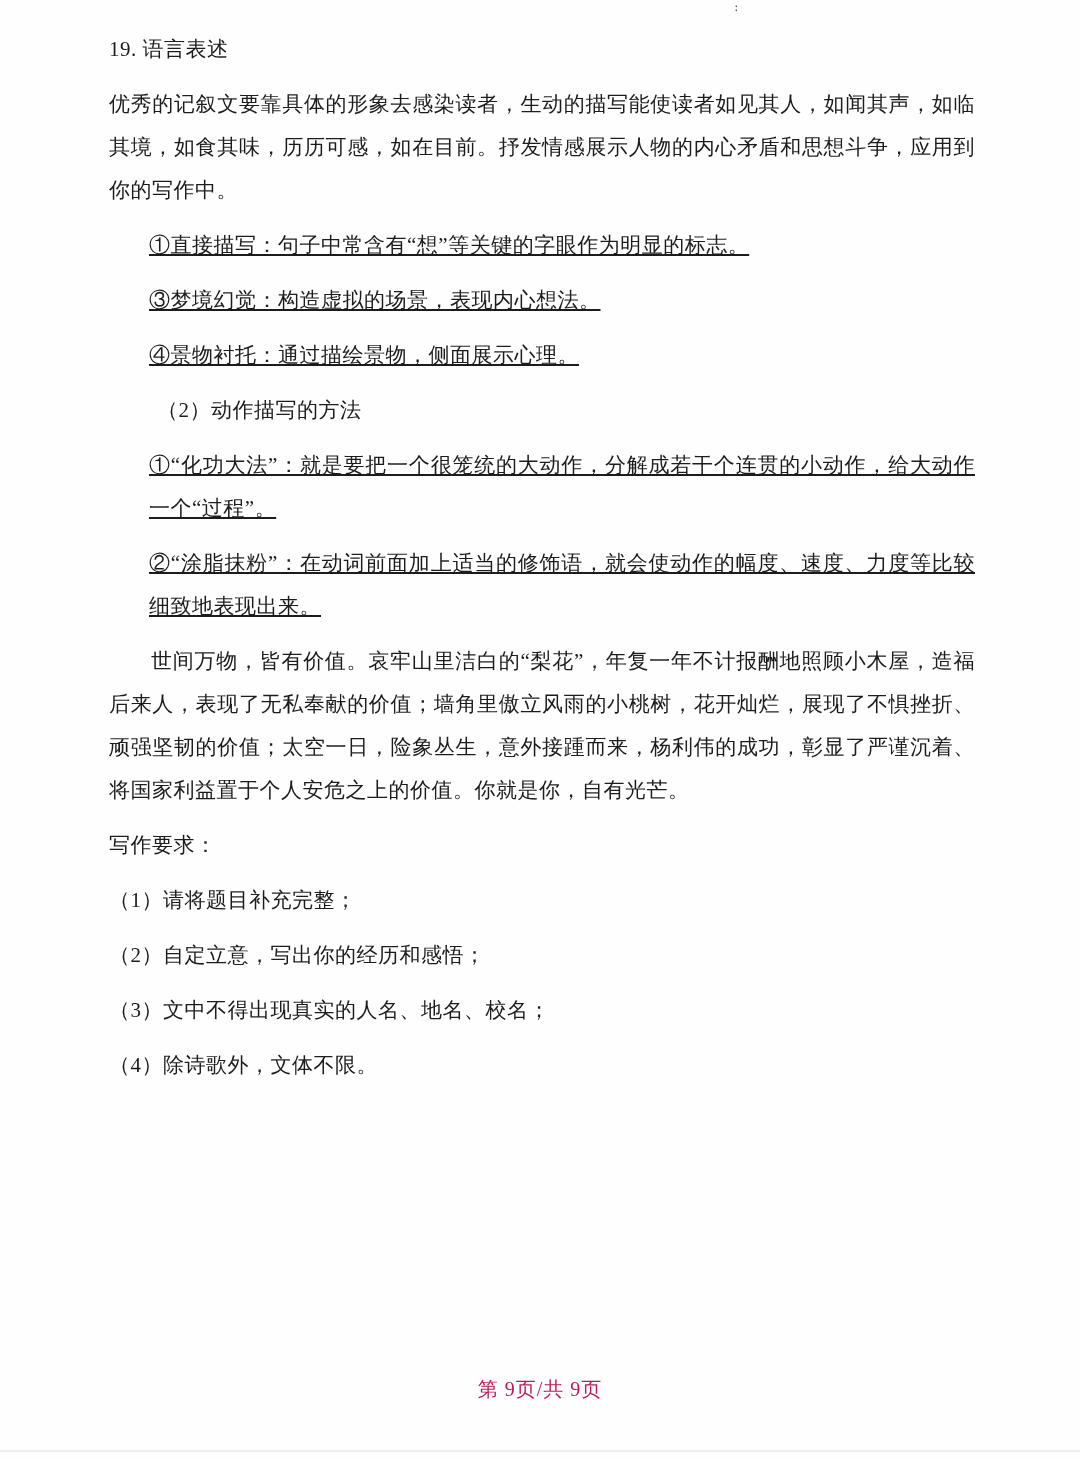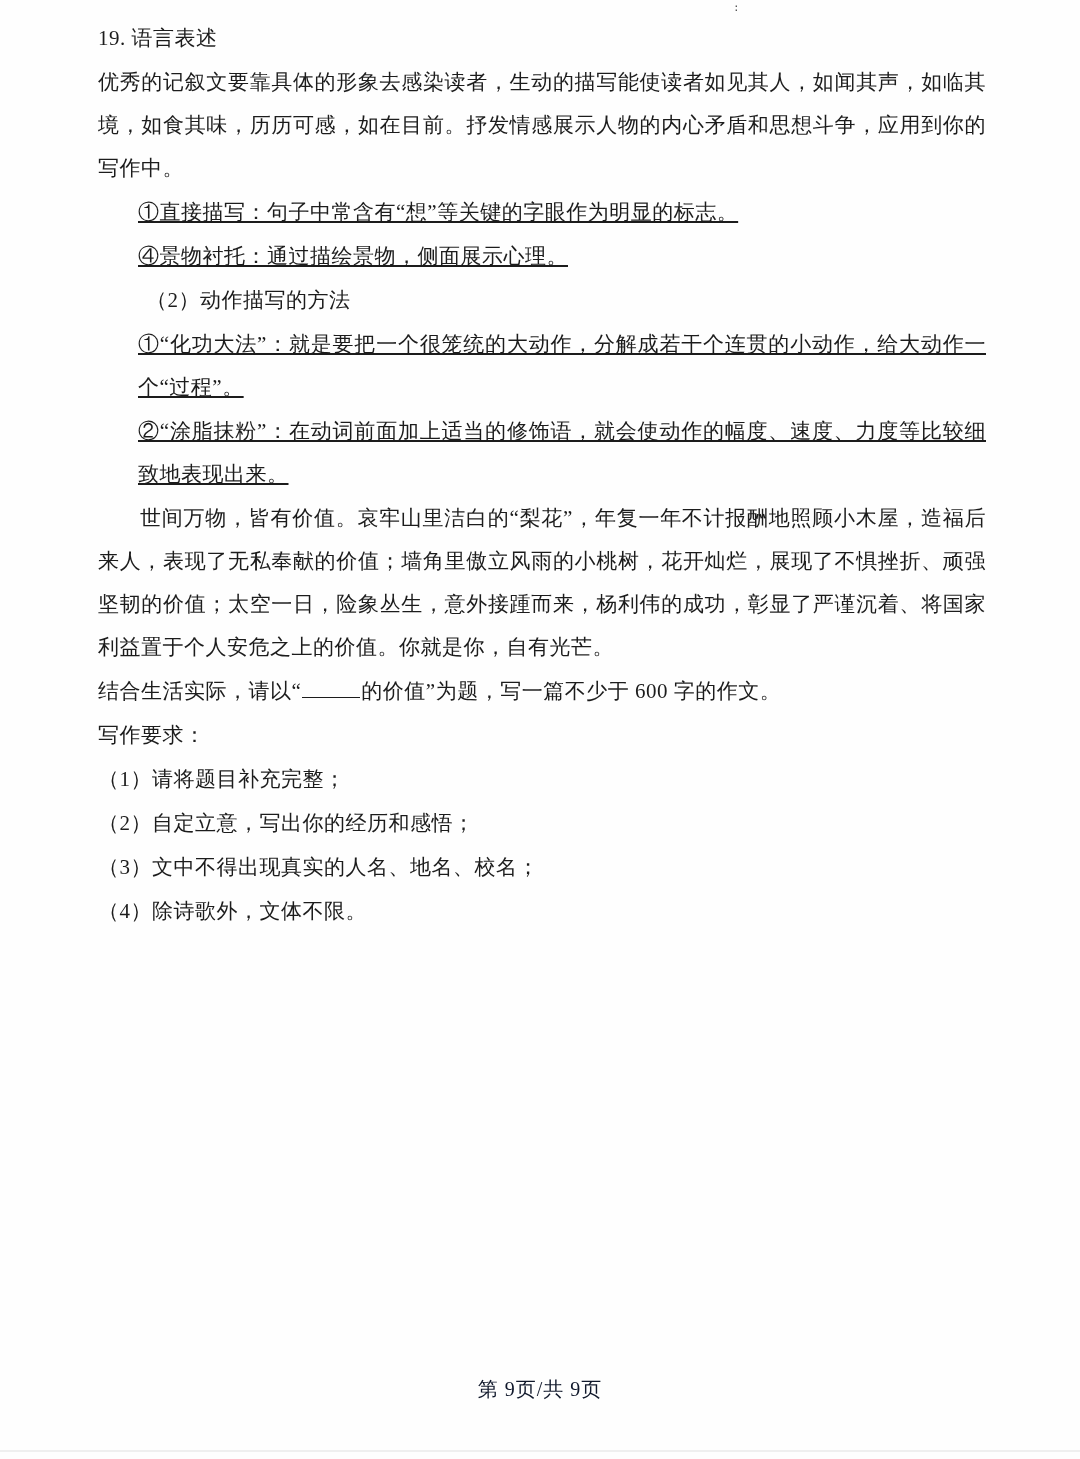--- a/index.html
+++ b/index.html
@@ -17,21 +17,21 @@
     overflow: hidden;
     box-sizing: border-box;
   }
   .content {
     position: absolute;
     top: 16px;
     left: 97px;
     width: 890px;
   }
   .content p {
-    margin: 1px;
+    margin: 12px;
     font-size: 21px;
     line-height: 43px;
     text-align: justify;
     letter-spacing: 0.5px;
   }
   p.sub-title {
     padding-left: 48px;
   }
   p.circ-item {
     padding-left: 40px;
@@ -57,21 +57,21 @@
     font-family: "DejaVu Sans Mono", monospace;
     line-height: 1;
   }
   .footer {
     position: absolute;
     bottom: 56px;
     left: 0;
     width: 100%;
     text-align: center;
     font-size: 20px;
-    color: #0f172a;
+    color: #be185d;
     letter-spacing: 1px;
   }
   .page-edge {
     position: absolute;
     bottom: 7px;
     left: 0;
     width: 100%;
     height: 2px;
     background: #efefef;
   }
@@ -84,33 +84,33 @@
   <span class="scan-artifact">:</span>
 
   <div class="content">
 
     <p>19. 语言表述</p>
 
     <p>优秀的记叙文要靠具体的形象去感染读者，生动的描写能使读者如见其人，如闻其声，如临其境，如食其味，历历可感，如在目前。抒发情感展示人物的内心矛盾和思想斗争，应用到你的写作中。</p>
 
 
     <p class="circ-item">①直接描写：句子中常含有“想”等关键的字眼作为明显的标志。</p>
+    <p class="circ-item">③梦境幻觉：构造虚拟的场景，表现内心想法。</p>
     <p class="circ-item">④景物衬托：通过描绘景物，侧面展示心理。</p>
 
     <p class="sub-title">（2）动作描写的方法</p>
 
     <p class="circ-item">①“化功大法”：就是要把一个很笼统的大动作，分解成若干个连贯的小动作，给大动作一个“过程”。</p>
     <p class="circ-item">②“涂脂抹粉”：在动词前面加上适当的修饰语，就会使动作的幅度、速度、力度等比较细致地表现出来。</p>
 
 
 
 
     <p class="passage">世间万物，皆有价值。哀牢山里洁白的“梨花”，年复一年不计报酬地照顾小木屋，造福后来人，表现了无私奉献的价值；墙角里傲立风雨的小桃树，花开灿烂，展现了不惧挫折、顽强坚韧的价值；太空一日，险象丛生，意外接踵而来，杨利伟的成功，彰显了严谨沉着、将国家利益置于个人安危之上的价值。你就是你，自有光芒。</p>
 
-    <p><span>结合生活实际，请以“</span><span class="blank"></span><span>的价值”为题，写一篇不少于 600 字的作文。</span></p>
 
     <p>写作要求：</p>
 
     <p>（1）请将题目补充完整；</p>
     <p>（2）自定立意，写出你的经历和感悟；</p>
     <p>（3）文中不得出现真实的人名、地名、校名；</p>
     <p>（4）除诗歌外，文体不限。</p>
 
   </div>
 

